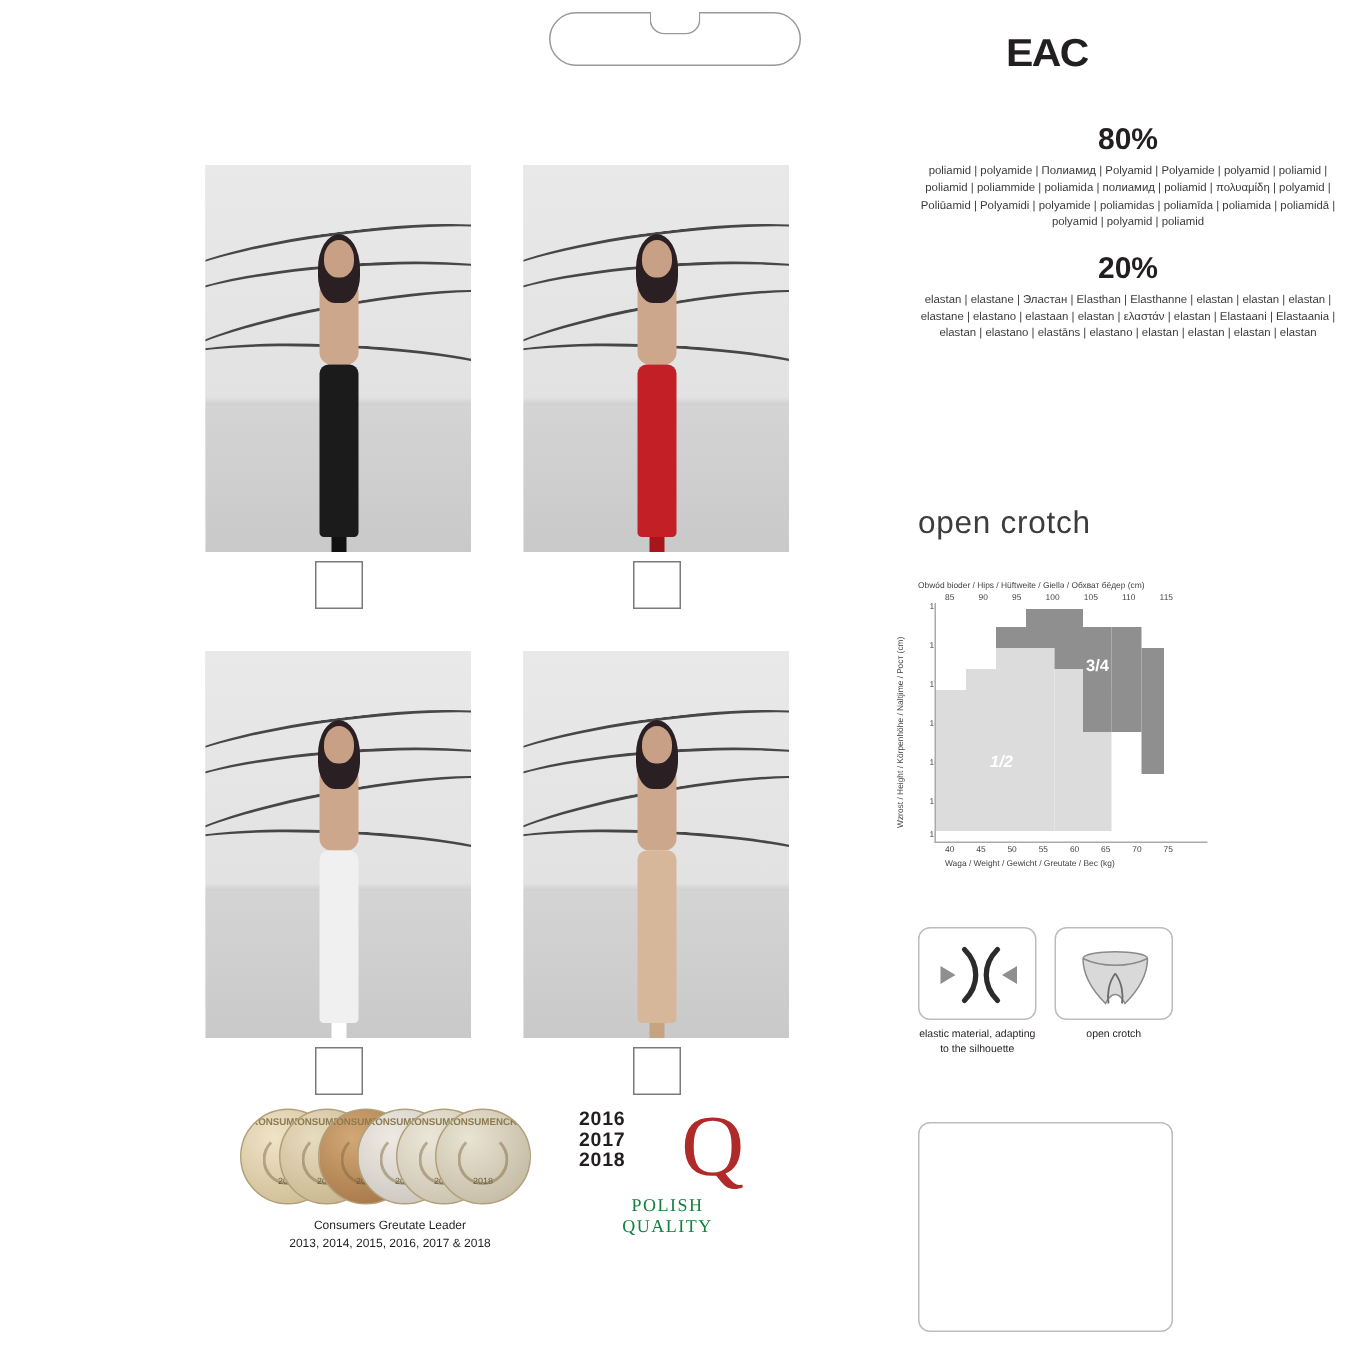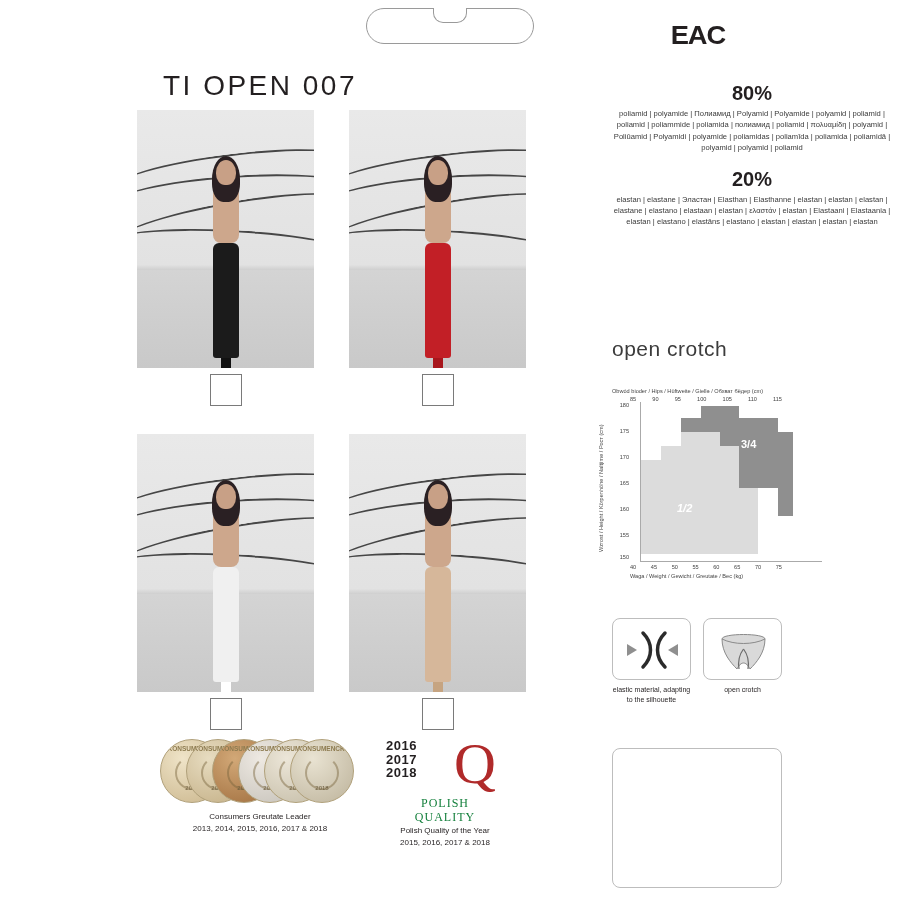--- a/index.html
+++ b/index.html
@@ -183,21 +183,21 @@
   
   .chart-wrap { position: absolute; left: 612px; top: 388px; width: 170px; }
   .chart-top-label { font-size: 5.6px; color: #444; margin-bottom: 2px; }
   .chart-body { position: relative; }
   .xlabels, .xlabels-bottom {
     display: flex; justify-content: space-between;
     font-size: 5.6px; color: #444; padding-left: 18px; width: 170px;
   }
   .grid {
     position: relative;
-    margin-left: 28px;
+    margin-left: 11px;
     width: 182px; height: 160px;
     border-left: .8px solid #aaa;
     border-bottom: .8px solid #aaa;
     background: #fff;
   }
   .cellblock { position: absolute; }
   .light { background: #dcdcdc; }
   .dark  { background: #8f8f8f; }
   .zone-label {
     position: absolute; font-size: 11px; font-weight: 700; color: #fff;
@@ -237,21 +237,20 @@
 <body>
 
 <div class="hanger-wrap">
   <div class="hanger">
     <div class="hanger-notch"></div>
   </div>
 </div>
 
 <div class="left-col">
 
-  <div class="product-title">TI OPEN 007</div>
 
   <div class="photo-grid">
 
     <div class="photo-row">
 
       <div class="photo-cell">
         <div class="photo">
           <div class="bg"></div>
           <div class="floor"></div>
           <div class="cable c1"></div>
@@ -388,24 +387,20 @@
           <div>2016</div>
           <div>2017</div>
           <div>2018</div>
         </div>
         <div class="pq-q">Q</div>
         <div class="pq-label">
           <div>POLISH</div>
           <div>QUALITY</div>
         </div>
       </div>
-      <div class="award-caption">
-        <div>Polish Quality of the Year</div>
-        <div>2015, 2016, 2017 &amp; 2018</div>
-      </div>
     </div>
 
   </div>
 </div>
 
 <div class="right-col"></div>
 
 <div class="eac">EAC</div>
 
 <div class="comp">

